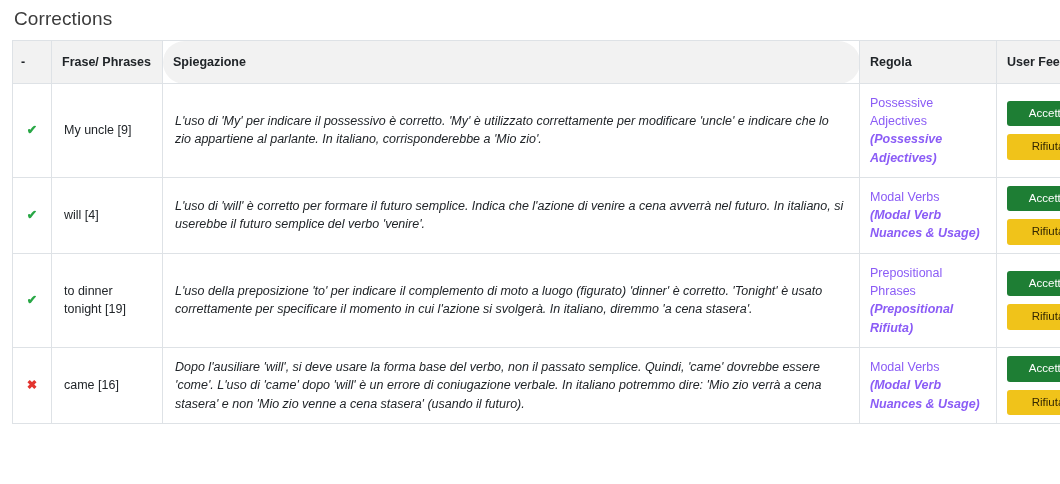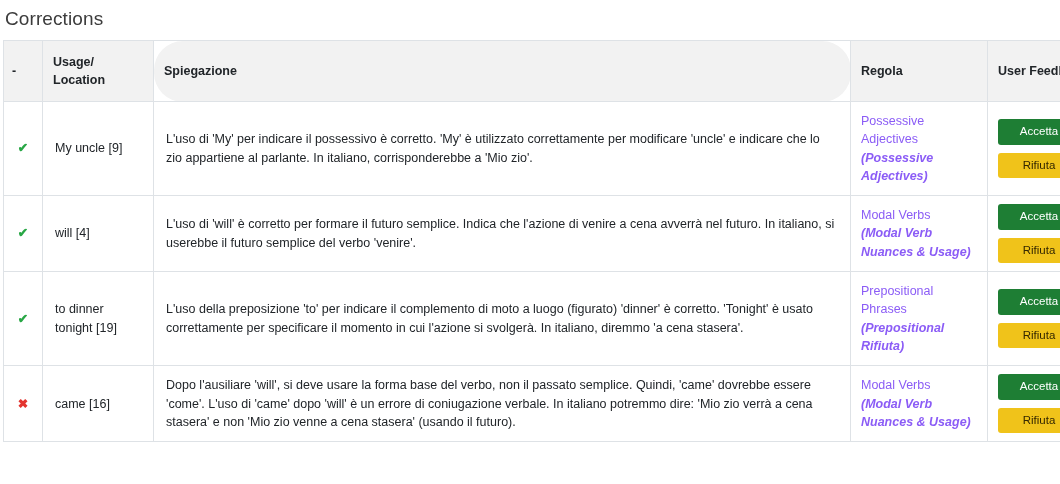--- a/index.html
+++ b/index.html
@@ -10,21 +10,21 @@
   body {
     width: 1060px;
     height: 484px;
     font-family: "Liberation Sans", sans-serif;
     color: #212529;
     overflow: hidden;
   }
   .page {
     width: 1060px;
     box-sizing: border-box;
-    padding: 0 3px;
+    padding: 0 12px;
   }
   .page-title {
     font-size: 19px;
     font-weight: 400;
     color: #3c3c3c;
     margin: 8px 0 10px 2px;
     letter-spacing: 0.1px;
   }
   table.corrections {
     border-collapse: collapse;
@@ -66,20 +66,21 @@
   }
   td.mark.ok { color: #28a745; }
   td.mark.bad { color: #e3342f; }
   td.frase {
     padding-left: 12px;
     color: #212529;
   }
   td.spieg {
     color: #212529;
     padding: 10px 12px;
+    font-style: italic;
   }
   td.regola {
     color: #8b5cf6;
     padding: 10px 10px;
   }
   td.regola .sub {
     font-style: italic;
     font-weight: bold;
   }
   td.feedback {
@@ -112,21 +113,21 @@
 </head>
 <body>
 
 <div class="page">
   <div class="page-title">Corrections</div>
 
   <table class="corrections">
     <thead>
       <tr>
         <th class="col-mark">-</th>
-        <th class="col-frase">Usage/ Location</th>
+        <th class="col-frase">Frase/ Phrases</th>
         <th class="col-spieg">Spiegazione</th>
         <th class="col-regola">Regola</th>
         <th class="col-feed">User Feedback</th>
       </tr>
     </thead>
     <tbody>
 
       <tr>
         <td class="mark ok">✔</td>
         <td class="frase">My uncle [9]</td>

